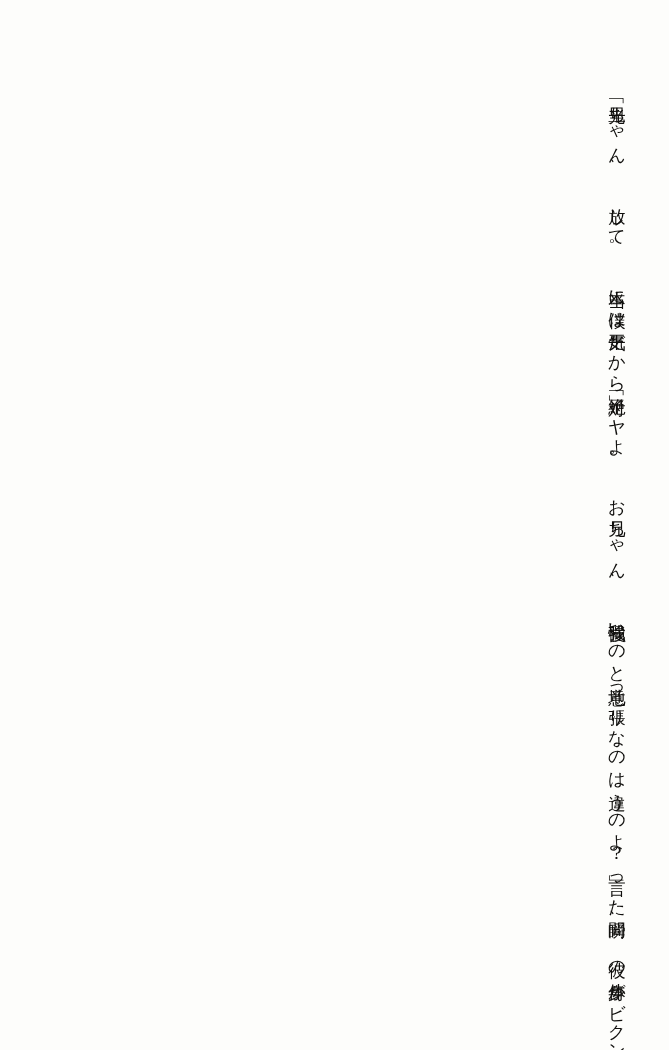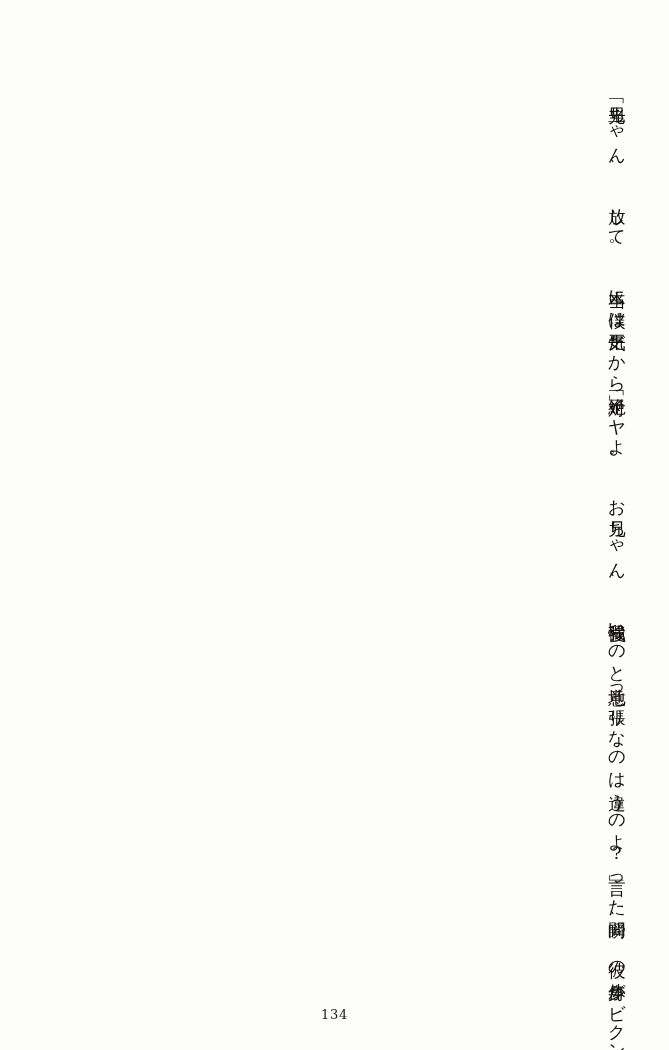--- a/index.html
+++ b/index.html
@@ -56,14 +56,13 @@
 </style>
 </head>
 <body>
 
 <div class="page">
   <div class="text-block">
       <div class="line">「光里ちゃん、 放して。 本当に僕は平気だから」</div>
       <div class="line">「絶対イヤよ。 お兄ちゃん、 我慢強いのと意地っ張りなのは違うのよ?」</div>
       <div class="line">言った瞬間、 彼の身体がビクンと跳ねた。 そのままぶるぶると震え出し、 再びわたしを</div>
     </div>
-  <div class="page-number">134</div>
 </div>
 
 </body></html>

